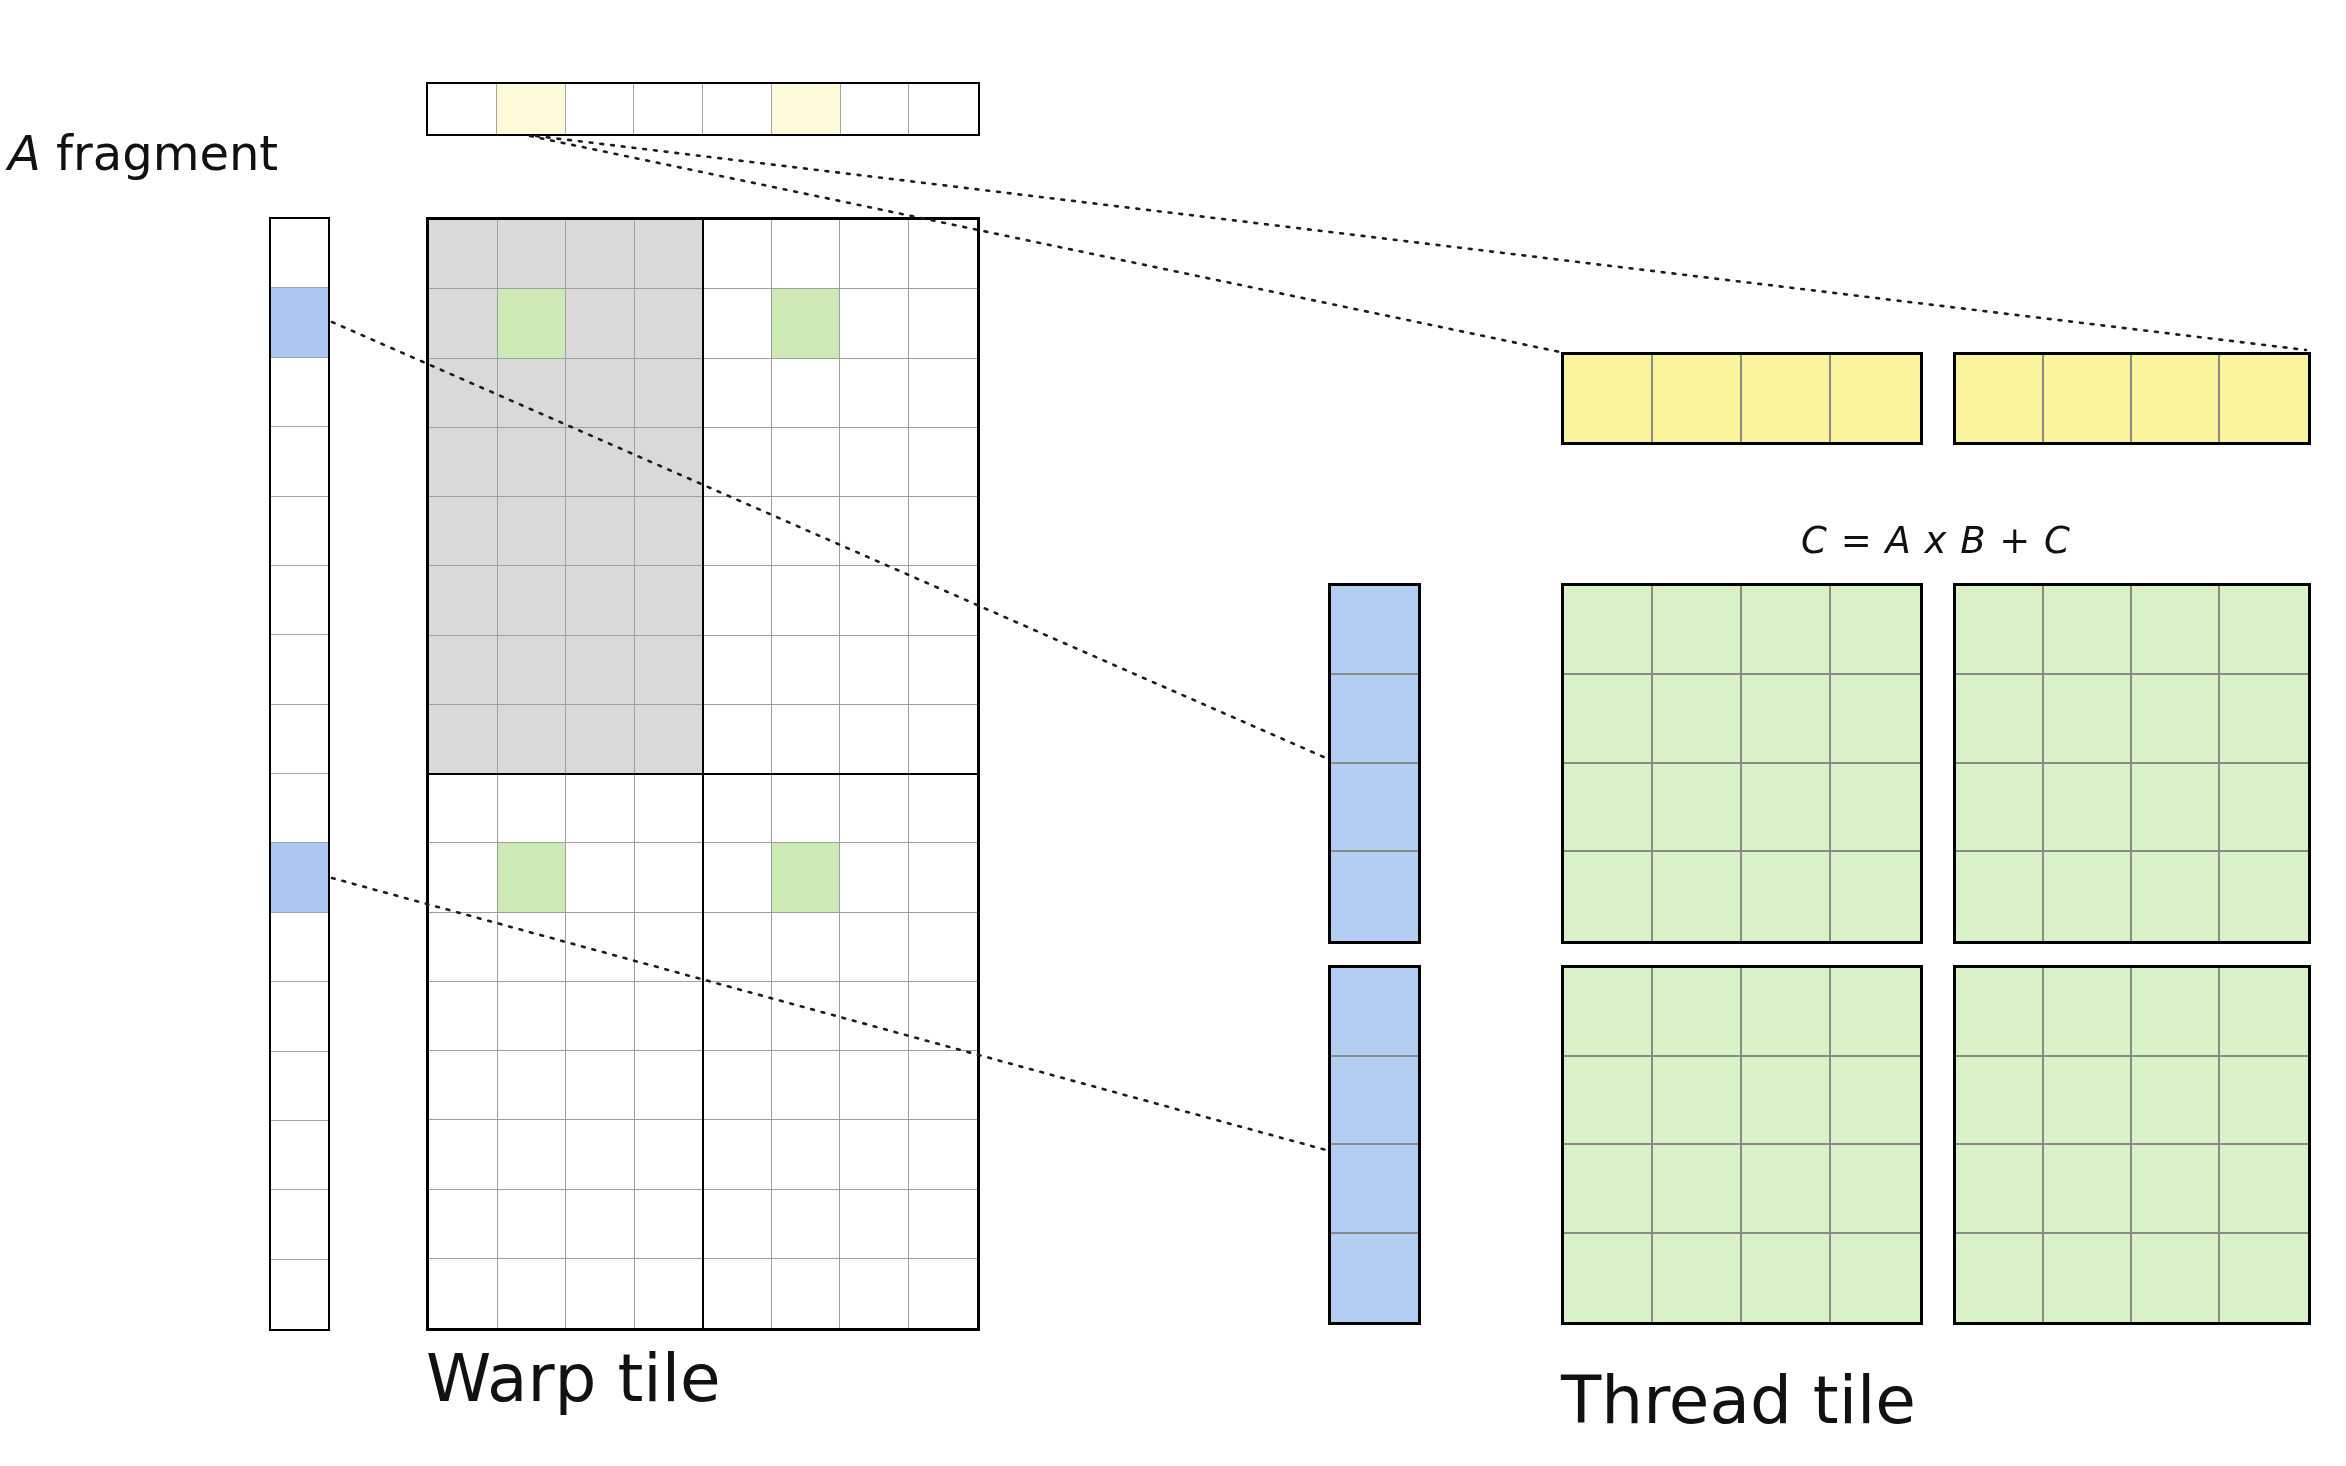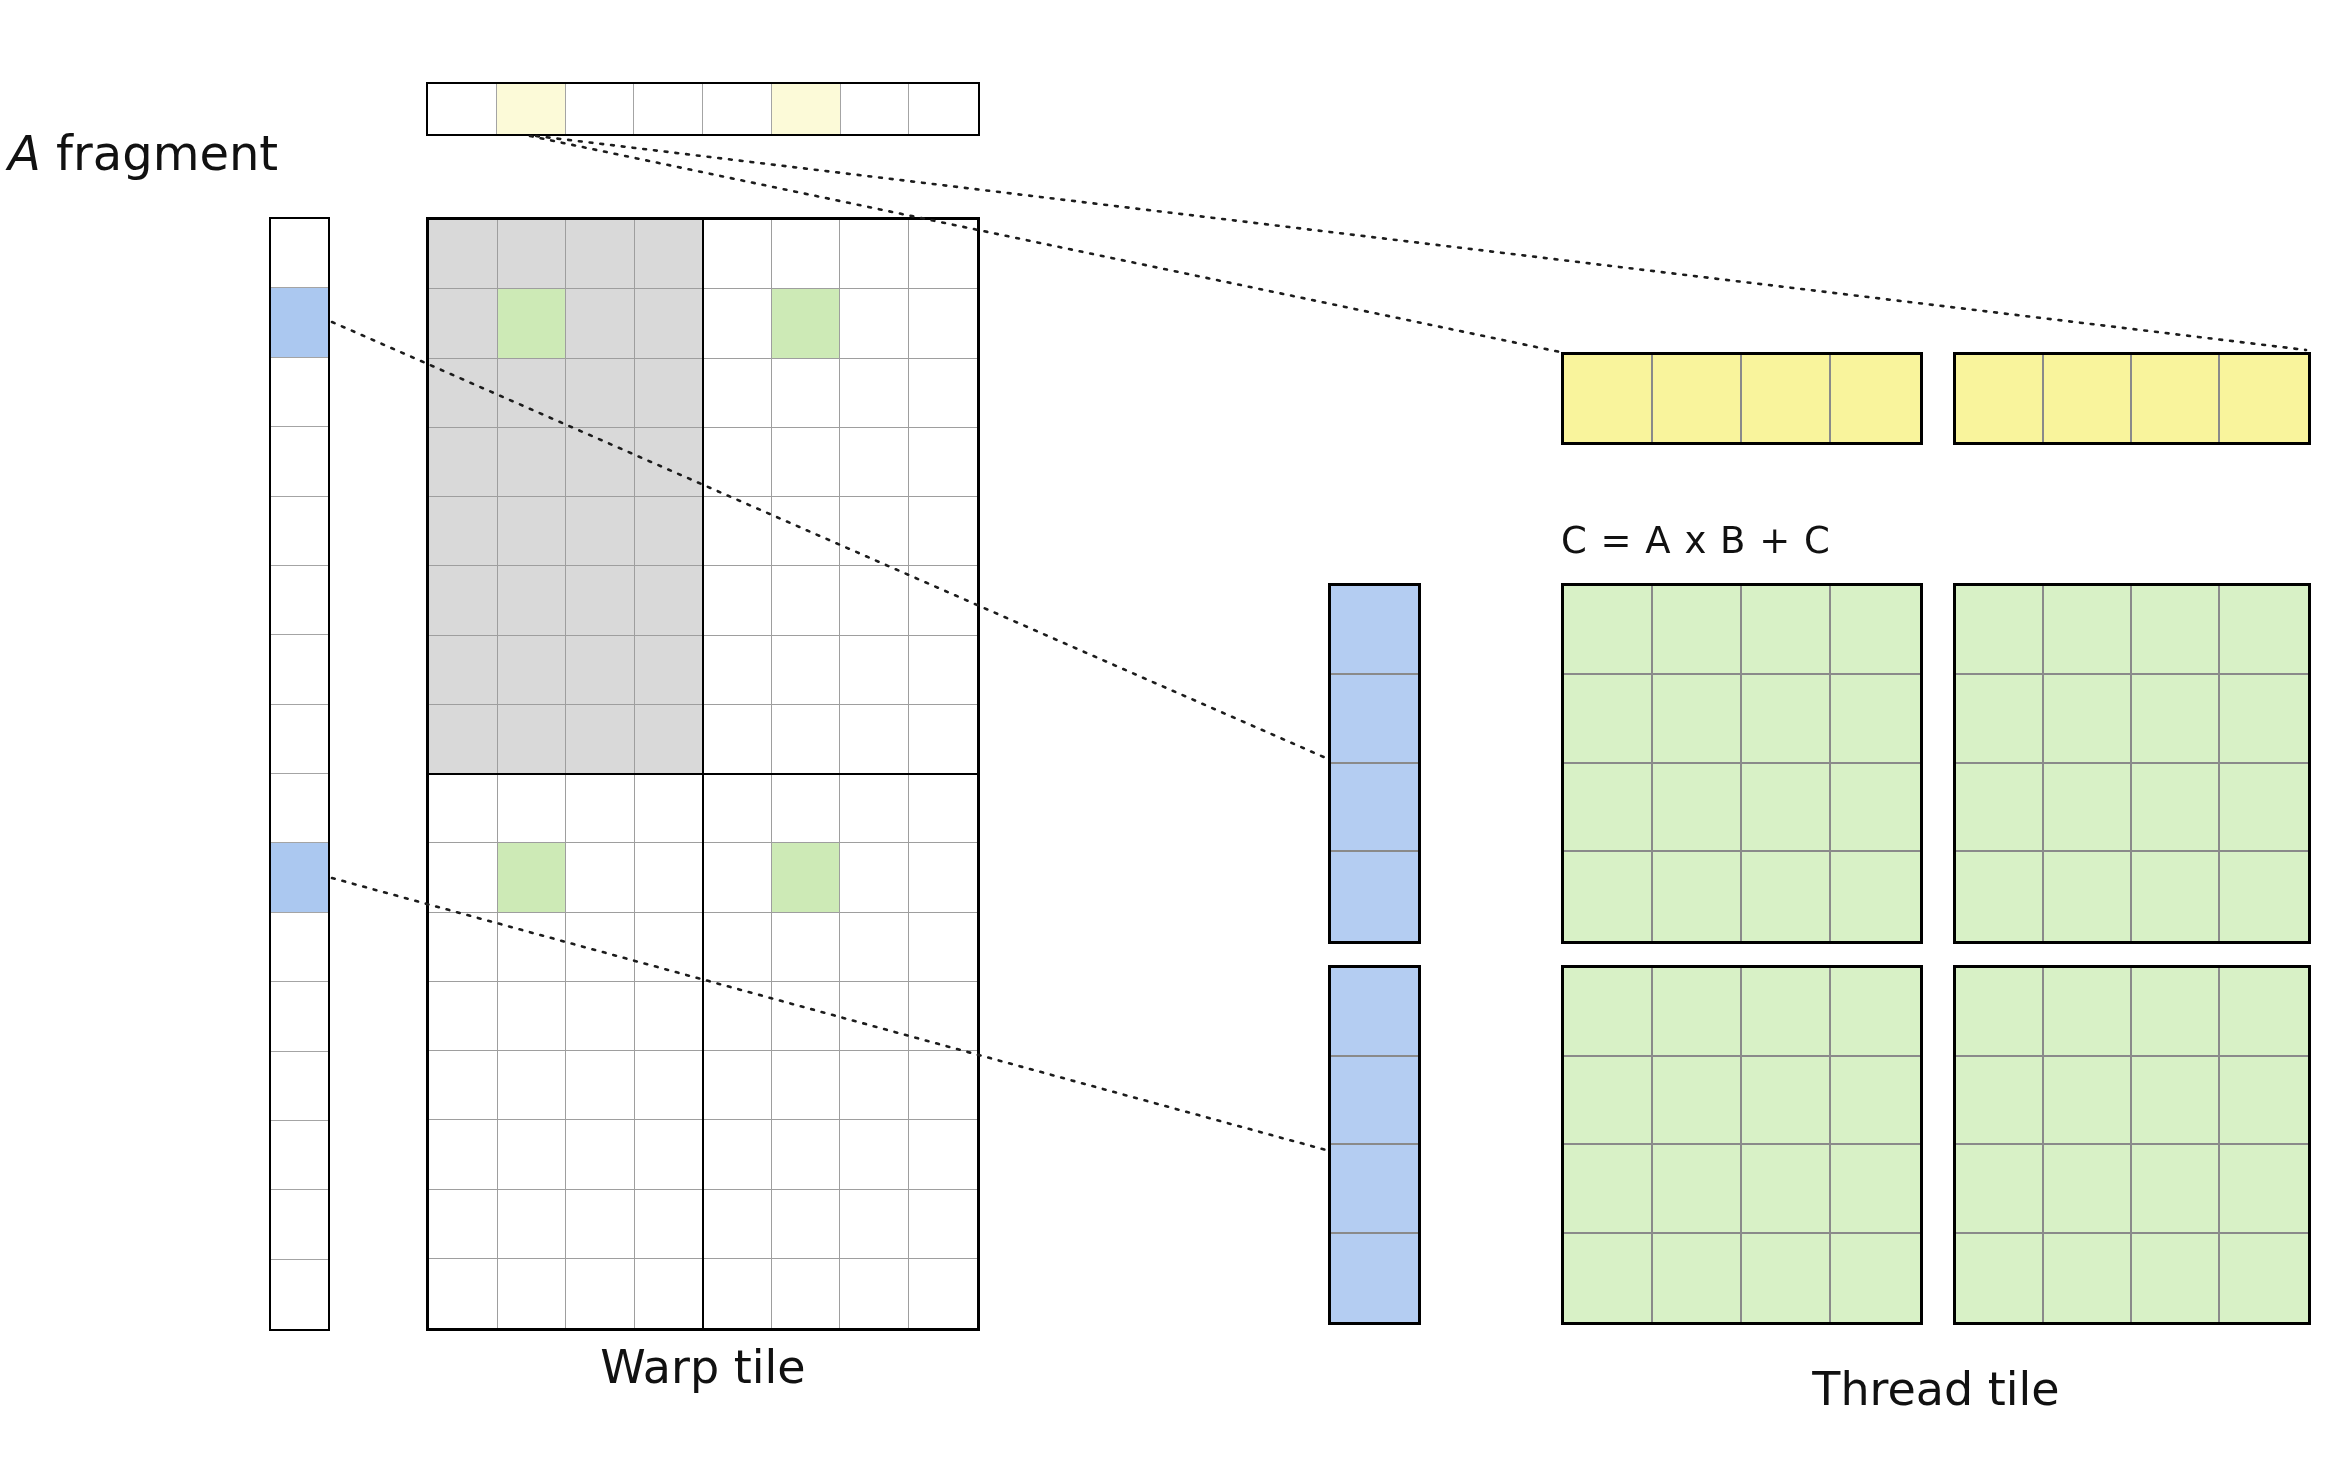--- a/index.html
+++ b/index.html
@@ -3,22 +3,22 @@
 <meta charset="utf-8">
 <style>
   html,body{margin:0;padding:0}
   body{width:2346px;height:1466px;background:#ffffff;overflow:hidden;
        font-family:"DejaVu Sans","Liberation Sans",sans-serif;color:#111}
   #diagram{position:relative;width:2346px;height:1466px}
 
   .label{position:absolute;white-space:nowrap}
   .frag-label{font-size:48px}
   .frag-label i{font-style:italic}
-  .tile-label{font-size:46px;text-align:center}
-  .equation{font-size:37px;text-align:left;letter-spacing:1px}
+  .tile-label{font-size:66px;}
+  .equation{font-size:37px;font-style:italic;text-align:center;letter-spacing:1px}
 
   .grid{position:absolute;display:grid;grid-auto-rows:1fr;background:#fff;box-sizing:border-box}
   .fine{border:2.5px solid #000}
   .fine .cell{border-right:1.2px solid #a4a4a4;border-bottom:1.2px solid #a4a4a4}
   .coarse{border:3px solid #000}
   .coarse .cell{border-right:2.2px solid #8a8a8a;border-bottom:2.2px solid #8a8a8a}
   .cell{position:relative;box-sizing:border-box}
   .cell.lc{border-right:none!important}
   .cell.lr{border-bottom:none!important}
 

